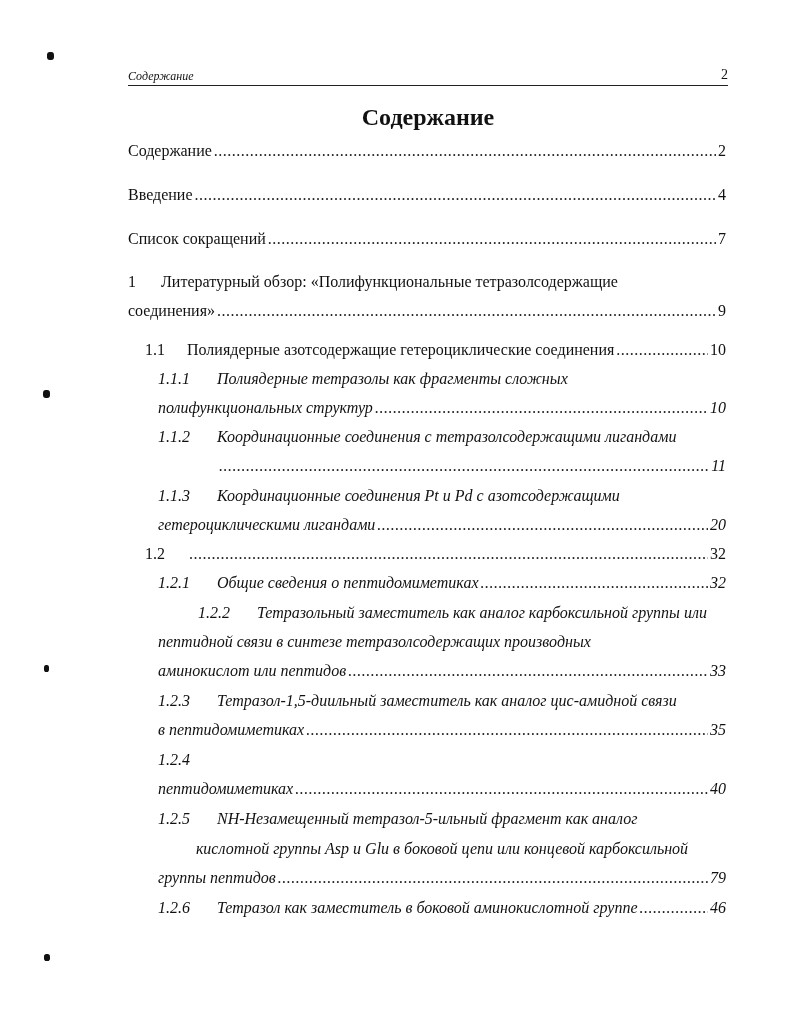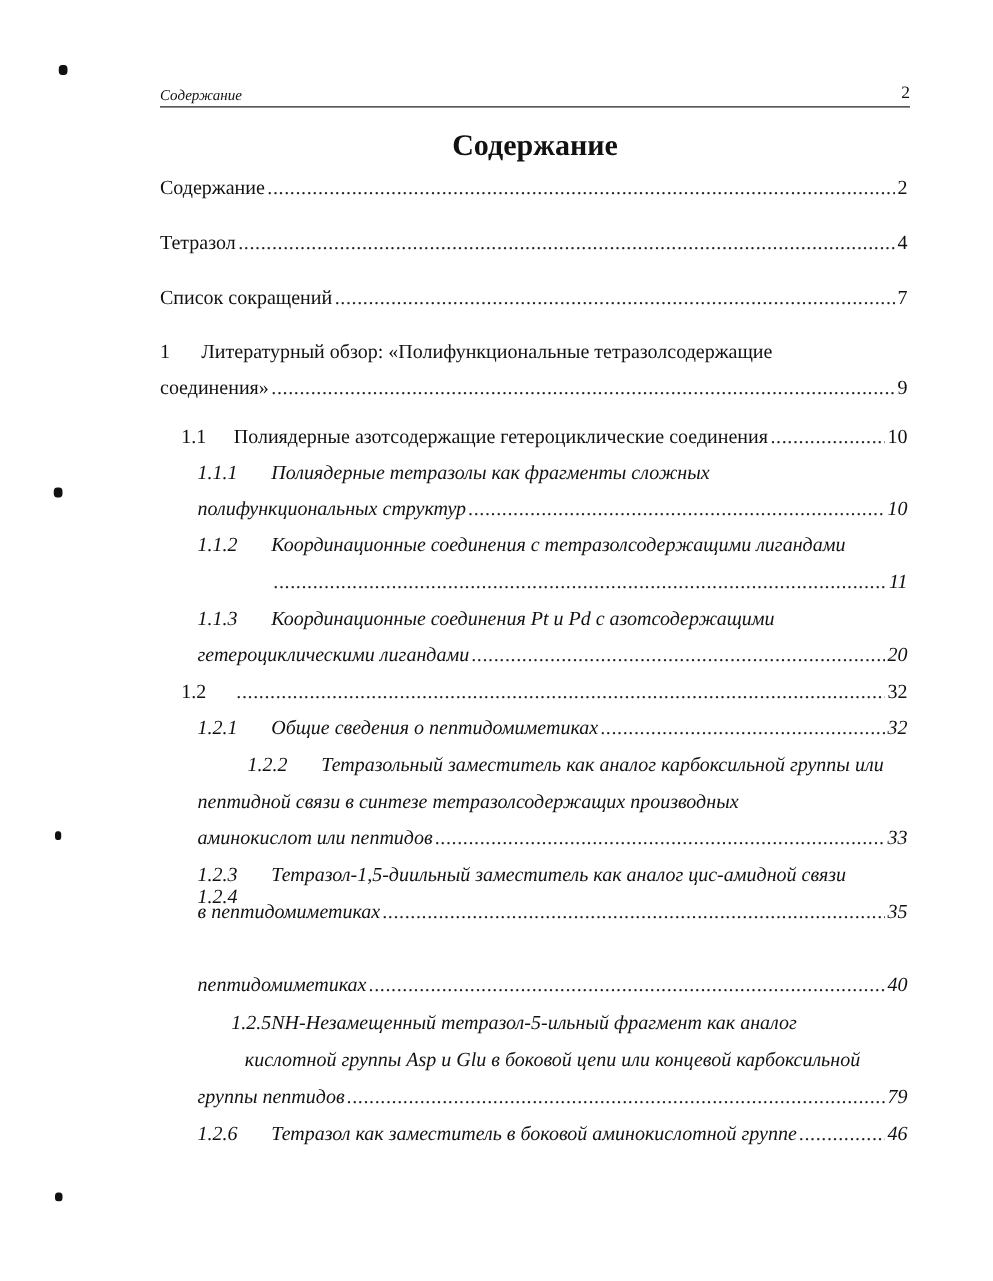--- a/index.html
+++ b/index.html
@@ -104,21 +104,21 @@
 
 <div class="toc">
 
   <div class="toc-line" style="left:0;top:141px;width:598px;">
     <span class="text">Содержание</span>
     <span class="dots"></span>
     <span class="page">2</span>
   </div>
 
   <div class="toc-line" style="left:0;top:185px;width:598px;">
-    <span class="text">Тетразол</span>
+    <span class="text">Введение</span>
     <span class="dots"></span>
     <span class="page">4</span>
   </div>
 
   <div class="toc-line" style="left:0;top:229px;width:598px;">
     <span class="text">Список сокращений</span>
     <span class="dots"></span>
     <span class="page">7</span>
   </div>
 
@@ -198,30 +198,30 @@
   <div class="toc-line italic" style="left:30px;top:691px;width:568px;">
     <span class="num" style="width:59px;">1.2.3</span>
     <span class="text">Тетразол-1,5-диильный заместитель как аналог цис-амидной связи</span>
   </div>
   <div class="toc-line italic" style="left:30px;top:720px;width:568px;">
     <span class="text">в пептидомиметиках</span>
     <span class="dots"></span>
     <span class="page">35</span>
   </div>
 
-  <div class="toc-line italic" style="left:30px;top:708px;width:568px;">
+  <div class="toc-line italic" style="left:30px;top:750px;width:568px;">
     <span class="num" style="width:59px;">1.2.4</span>
   </div>
   <div class="toc-line italic" style="left:30px;top:779px;width:568px;">
     <span class="text">пептидомиметиках</span>
     <span class="dots"></span>
     <span class="page">40</span>
   </div>
 
-  <div class="toc-line italic" style="left:30px;top:809px;width:568px;text-align:right;">
+  <div class="toc-line italic" style="left:30px;top:809px;width:568px;">
     <span class="num" style="width:59px;">1.2.5</span>
     <span class="text">NH-Незамещенный тетразол-5-ильный фрагмент как аналог</span>
   </div>
   <div class="toc-line italic" style="left:30px;top:839px;width:568px;justify-content:center;">
     <span class="text">кислотной группы Asp и Glu в боковой цепи или концевой карбоксильной</span>
   </div>
   <div class="toc-line italic" style="left:30px;top:868px;width:568px;">
     <span class="text">группы пептидов</span>
     <span class="dots"></span>
     <span class="page">79</span>

